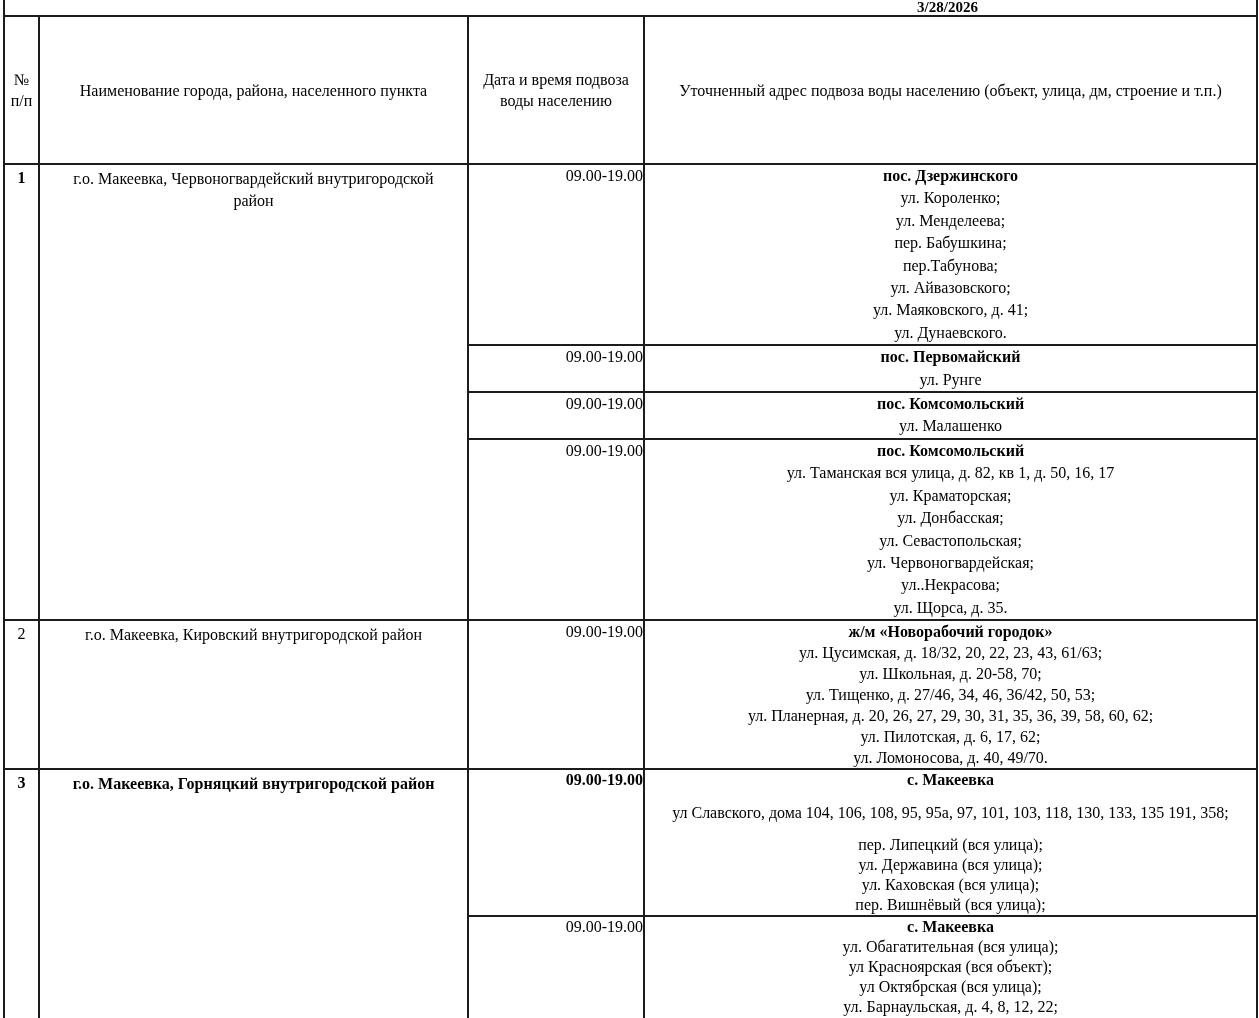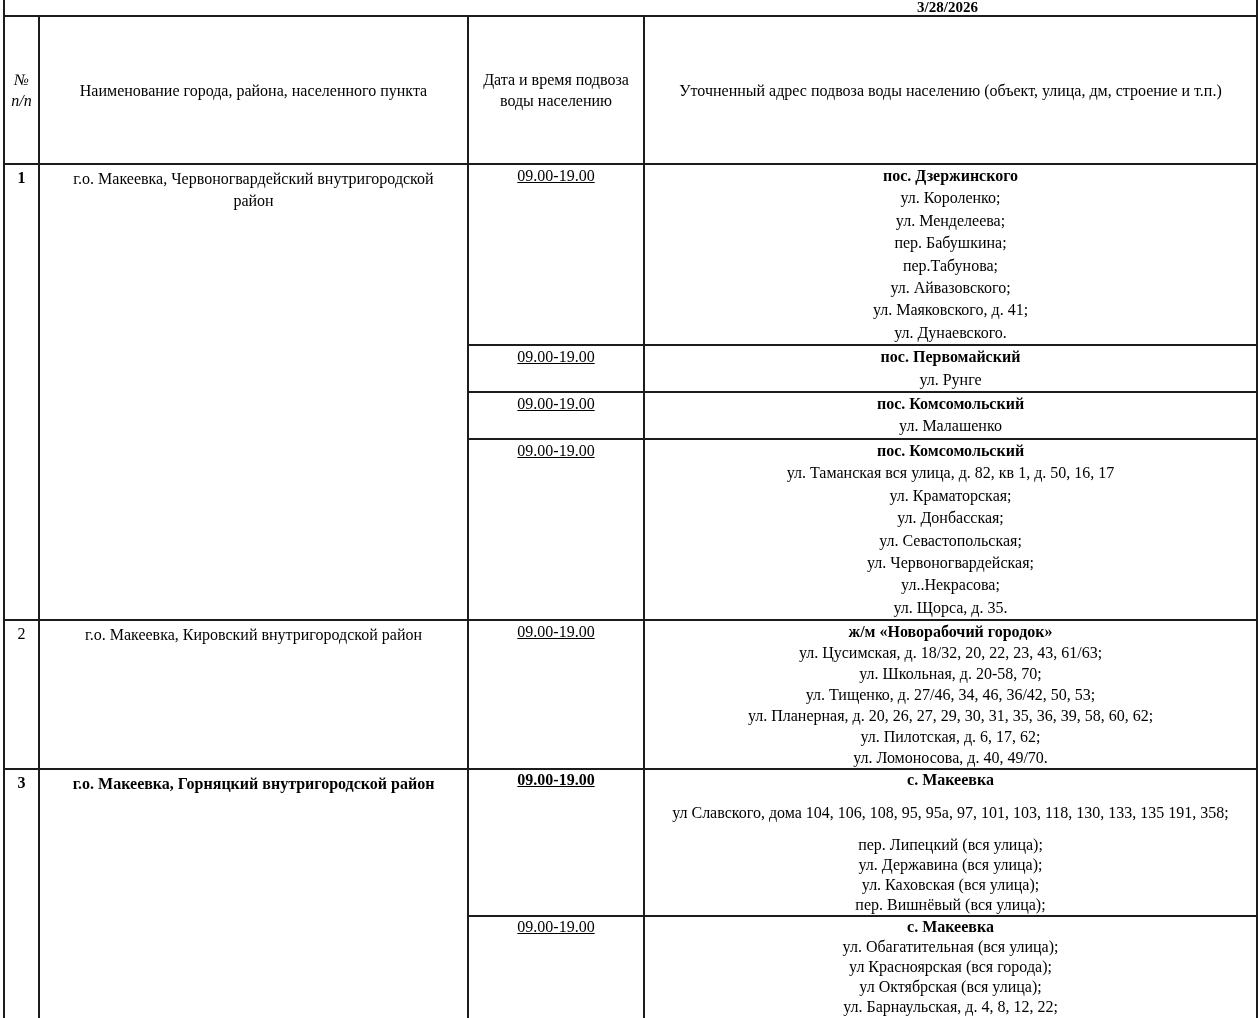--- a/index.html
+++ b/index.html
@@ -55,40 +55,39 @@
     font-size: 15px;
   }
 
   
   tr.head-row th {
     height: 114px;
     vertical-align: middle;
     text-align: center;
     line-height: 21px;
   }
-  th.h-num  { padding: 0 2px; font-style: italic; }
+  th.h-num  { padding: 0 2px; }
   th.h-name { padding: 14px 12px; }
   th.h-time { padding: 16px 8px; }
   th.h-addr { padding: 4px 6px; }
 
   
   td.num {
     text-align: center;
     padding-top: 4px;
     font-weight: bold;
   }
   td.num.regular { font-weight: normal; }
   td.name {
     text-align: center;
     padding: 3px 30px 8px;
     line-height: 22px;
   }
   td.time {
-    text-align: center;
-    text-decoration: underline;
+    text-align: right;
   }
   td.addr {
     text-align: center;
     padding: 0 2px;
   }
   .bold { font-weight: bold; }
 
   
   tr.r1 td.time, tr.r1 td.addr { line-height: 22.4px; }
   tr.r2 td.time, tr.r2 td.addr { line-height: 21px; }
@@ -211,21 +210,21 @@
         <div>ул. Каховская (вся улица);</div>
         <div>пер. Вишнёвый (вся улица);</div>
       </td>
     </tr>
 
     <tr class="r3b h-3b">
       <td class="time">09.00-19.00</td>
       <td class="addr">
         <div class="bold">с. Макеевка</div>
         <div>ул. Обагатительная (вся улица);</div>
-        <div>ул Красноярская (вся города);</div>
+        <div>ул Красноярская (вся объект);</div>
         <div>ул Октябрская (вся улица);</div>
         <div>ул. Барнаульская, д. 4, 8, 12, 22;</div>
         <div>ул. Фрунзе, д. 44.</div>
       </td>
     </tr>
 
     <tr class="partial partial-1">
       <td></td>
       <td></td>
       <td></td>

